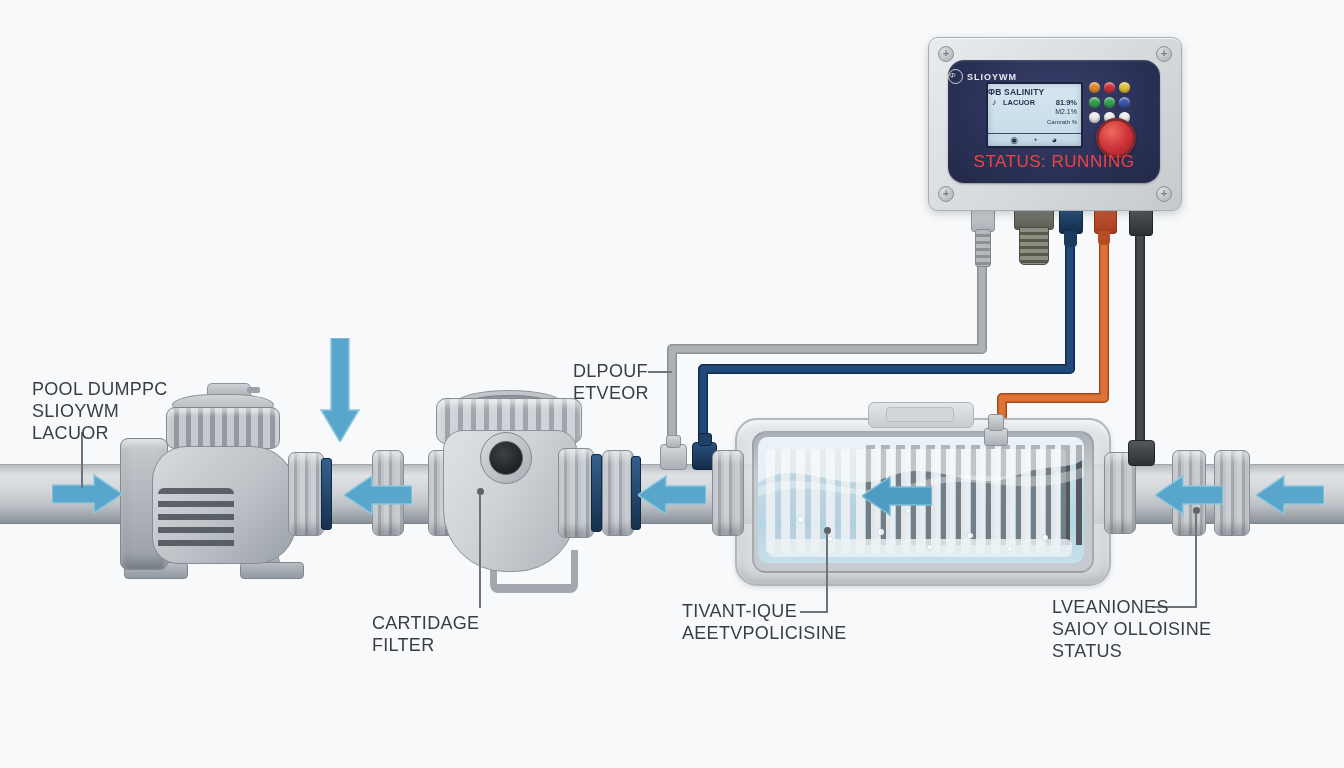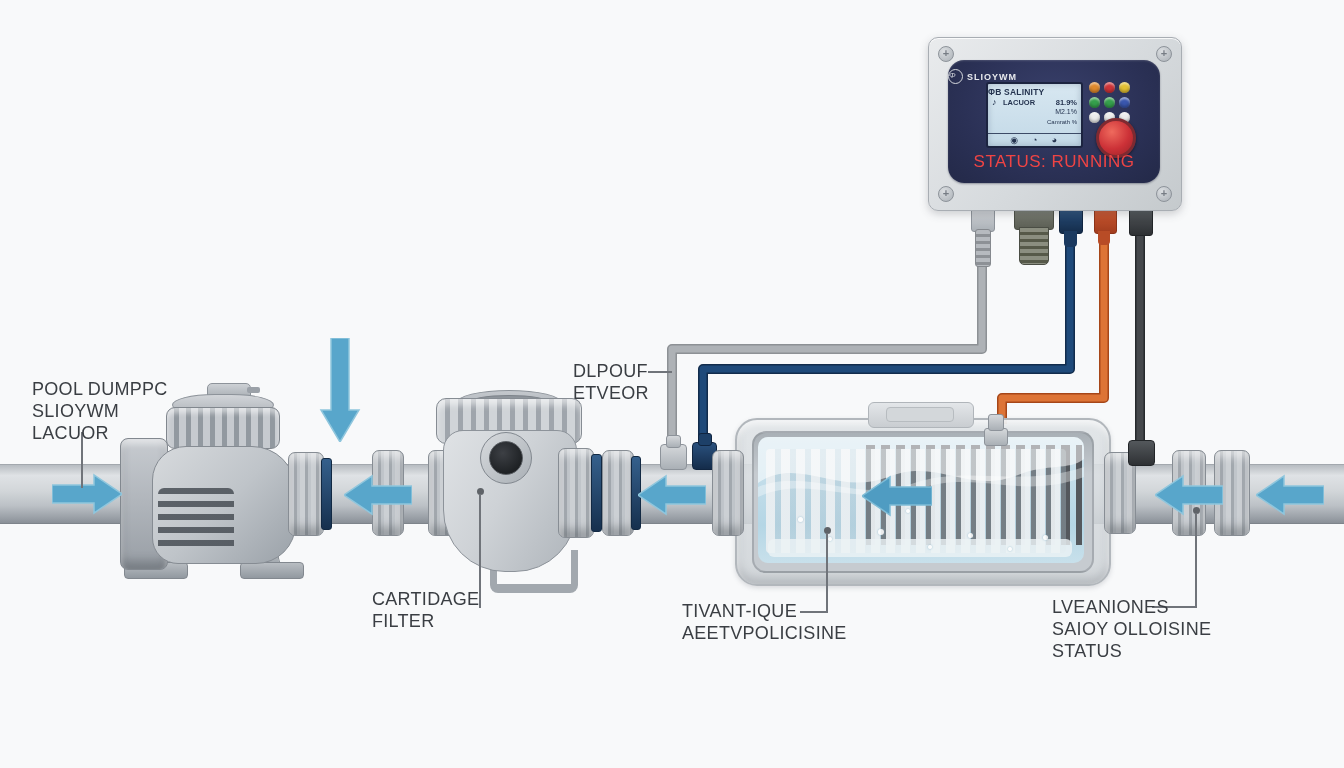--- a/index.html
+++ b/index.html
@@ -329,21 +329,21 @@
 
 <div class="abs dlabel" style="left:32px;top:378px;">
   <span>POOL DUMPPC</span>
   <span>SLIOYWM</span>
   <span>LACUOR</span>
 </div>
 <div class="abs dlabel" style="left:573px;top:360px;">
   <span>DLPOUF</span>
   <span>ETVEOR</span>
 </div>
-<div class="abs dlabel" style="left:372px;top:588px;">
+<div class="abs dlabel" style="left:372px;top:612px;">
   <span>CARTIDAGE</span>
   <span>FILTER</span>
 </div>
 <div class="abs dlabel" style="left:682px;top:600px;">
   <span>TIVANT-IQUE</span>
   <span>AEETVPOLICISINE</span>
 </div>
 <div class="abs dlabel" style="left:1052px;top:596px;">
   <span>LVEANIONES</span>
   <span>SAIOY OLLOISINE</span>

